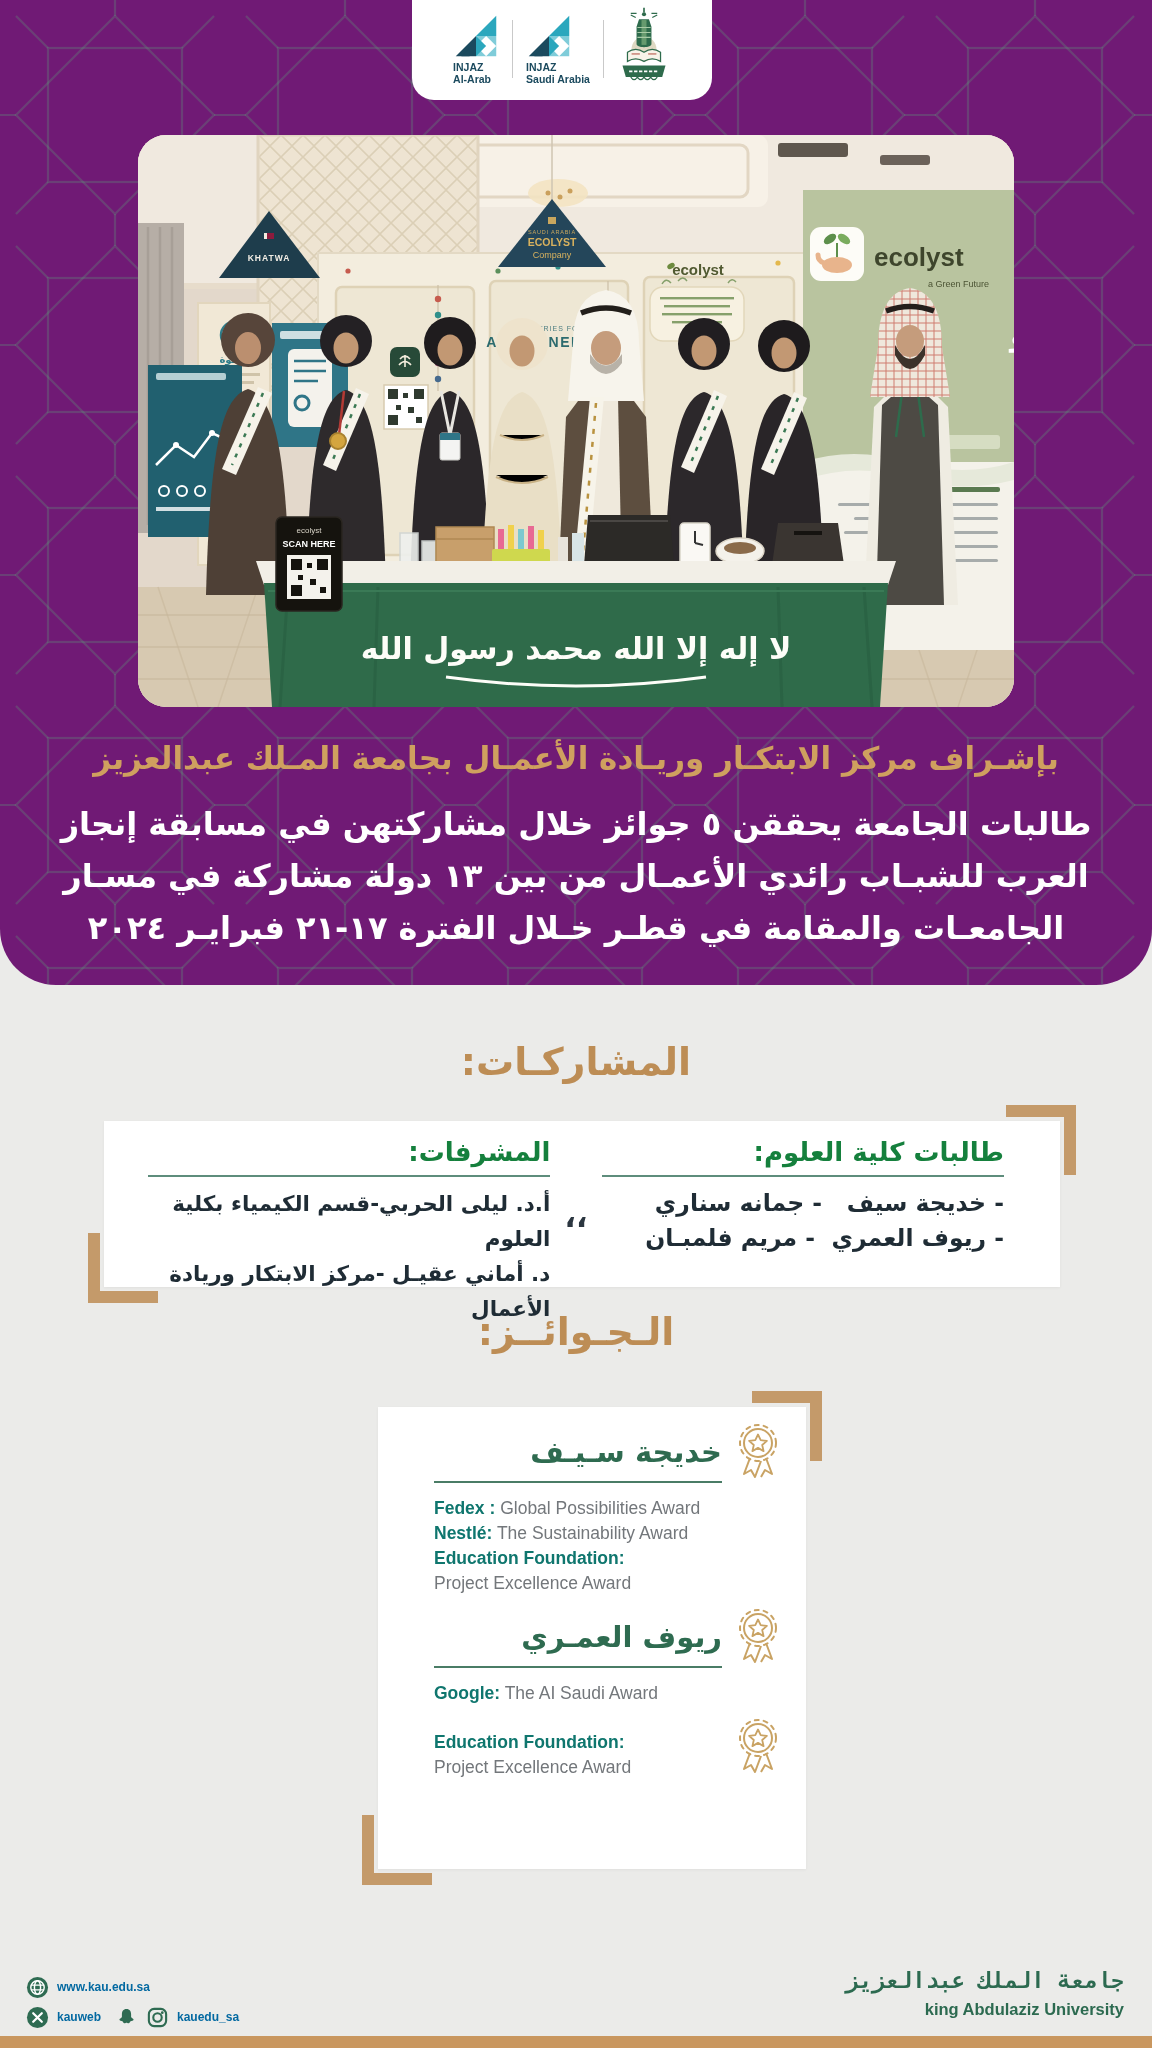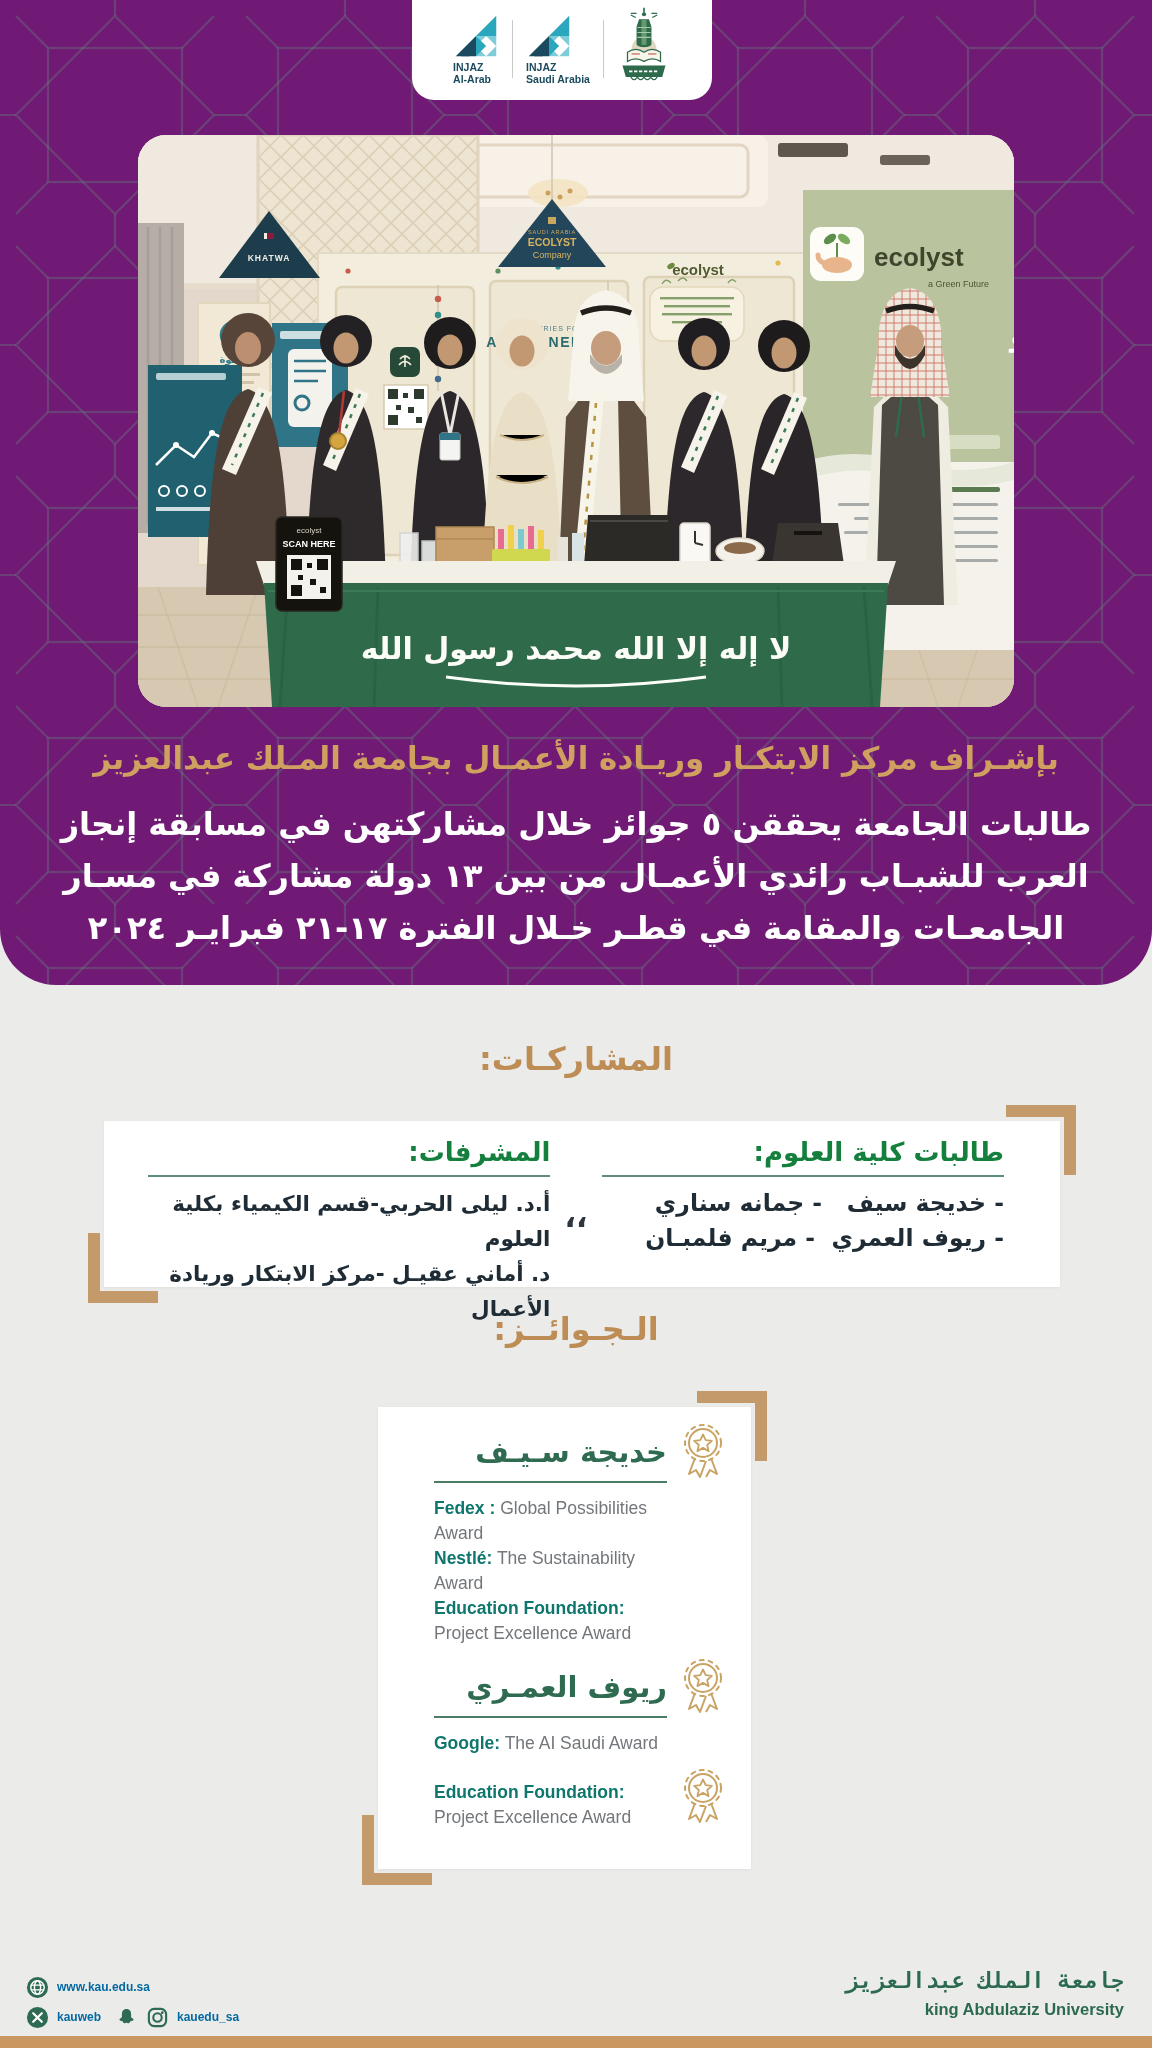--- a/index.html
+++ b/index.html
@@ -18,38 +18,38 @@
   .logo-div{width:1px;height:58px;background:#c9c9c9;}
   .photo{position:absolute;left:138px;top:135px;width:876px;height:572px;border-radius:28px;
          overflow:hidden;background:#e3d8cb;}
   .photo svg{display:block;}
   .hero-gold{position:absolute;left:0;top:740px;width:100%;text-align:center;direction:rtl;
              font-weight:bold;font-size:31px;color:#cfa05f;letter-spacing:0;}
   .hero-body{position:absolute;left:0;top:798px;width:100%;text-align:center;direction:rtl;
              font-weight:bold;font-size:32px;line-height:52px;color:#ffffff;}
   
   .section-heading{position:absolute;left:0;width:100%;text-align:center;direction:rtl;
-                   font-weight:bold;font-size:32px;color:#bd8d55;}
+                   font-weight:bold;font-size:38px;color:#bd8d55;}
   .h-participants{top:1040px;}
   .h-awards{top:1310px;}
   .card{position:absolute;background:#ffffff;box-shadow:0 1px 3px rgba(0,0,0,.05);}
   .bracket{position:absolute;width:58px;height:58px;}
   .bracket.tr{top:-16px;right:-16px;border-top:12px solid #c49a6a;border-right:12px solid #c49a6a;}
   .bracket.bl{bottom:-16px;left:-16px;border-bottom:12px solid #c49a6a;border-left:12px solid #c49a6a;}
   
   .participants-card{left:104px;top:1121px;width:956px;height:166px;}
   .pc-inner{display:flex;direction:rtl;height:100%;box-sizing:border-box;padding:16px 56px 0 44px;}
   .pcol{width:47%;}
   .pcol .col-title{font-size:26px;font-weight:bold;color:#15803d;direction:rtl;}
   .pcol .underline{border-bottom:2px solid #5e8d7c;margin:8px 0 9px;}
   .pcol .prow{font-size:23.5px;font-weight:bold;color:#1f2c35;line-height:35px;direction:rtl;}
   .pcol.supervisors .prow{font-size:21.5px;}
   .pquote{width:6%;text-align:center;font-size:30px;font-weight:bold;color:#2b3640;padding-top:62px;}
   
-  .awards-card{left:378px;top:1407px;width:373px;height:462px;}
+  .awards-card{left:378px;top:1407px;width:428px;height:462px;}
   .aw-inner{box-sizing:border-box;padding:28px 84px 0 56px;}
   .entry{position:relative;margin-bottom:24px;}
   .entry .aname{display:block;text-align:right;direction:rtl;font-size:29px;font-weight:bold;
                 color:#2e6b50;padding-bottom:12px;border-bottom:2px solid #4a7c66;}
   .entry .medal{position:absolute;right:-58px;top:-14px;}
   .entry .alines{margin-top:13px;font-family:"Liberation Sans",sans-serif;font-size:17.5px;
                  line-height:25px;color:#73777b;text-align:left;}
   .entry .alines b{color:#0f766e;}
   
   .footer-left{position:absolute;left:26px;top:1974px;font-family:"Liberation Sans",sans-serif;}

